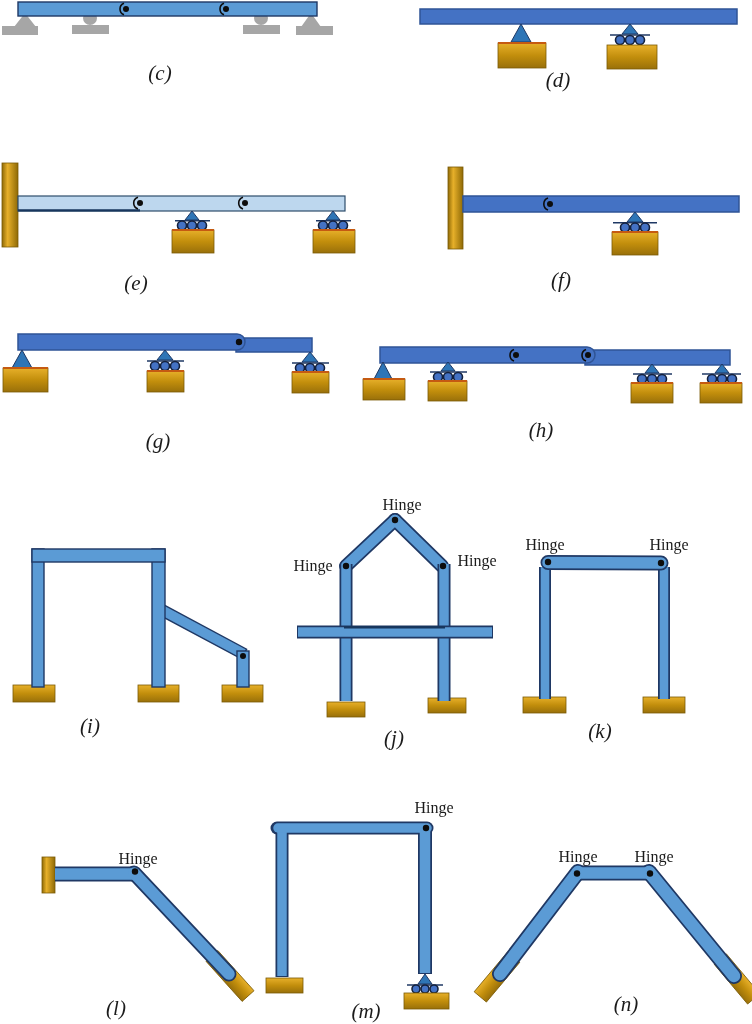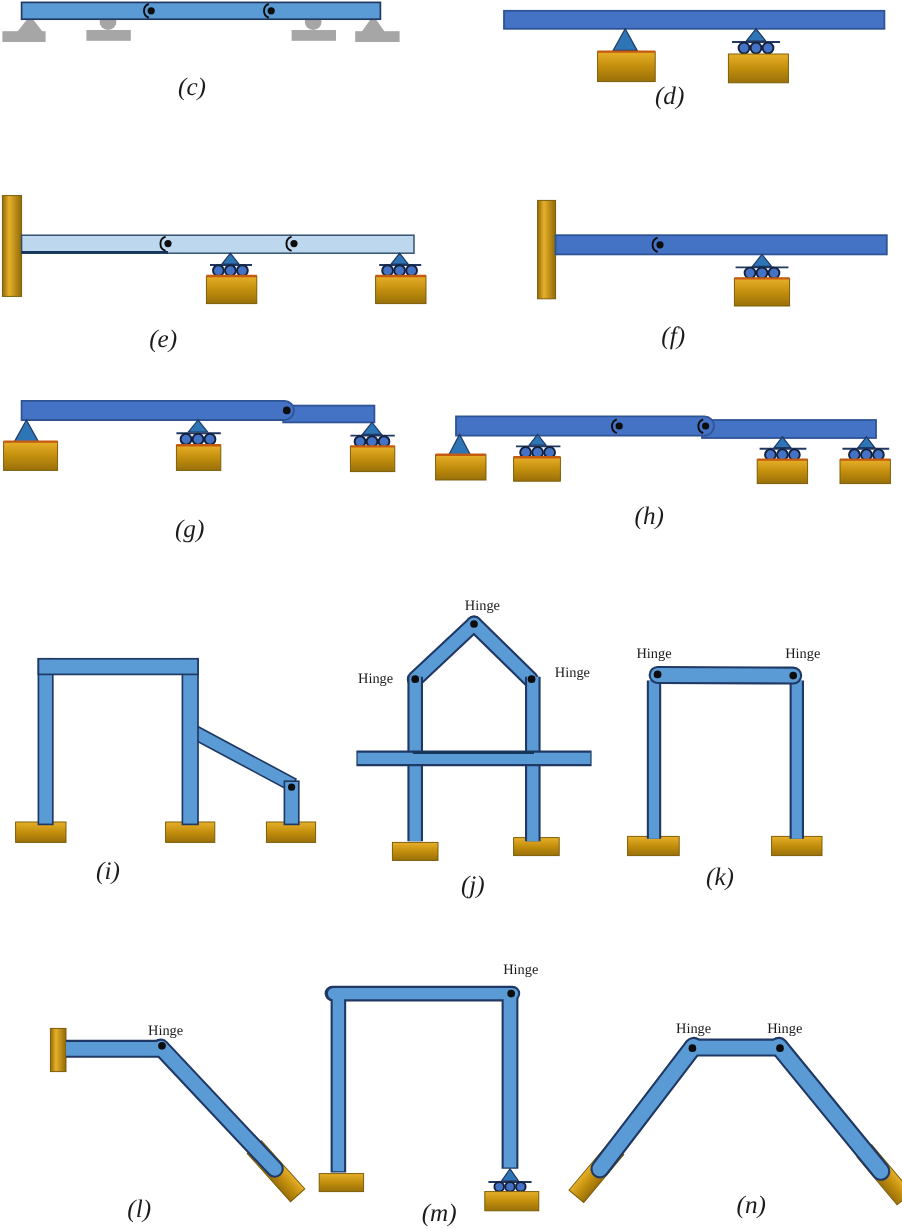--- a/index.html
+++ b/index.html
@@ -1,21 +1,21 @@
 <!DOCTYPE html>
 <html style="--page_bg: #FFFFFF; --beam_medium: #5B9BD5; --beam_dark: #4472C4; --beam_light: #BDD7EE; --outline_navy: #1F3864; --outline_blue: #2F5496; --support_gray: #A6A6A6; --support_blue: #2E75B6; --roller_wheel: #4472C4; --gold_light: #E7B02A; --gold_mid: #C28E0C; --gold_dark: #8F6A06; --block_top_line: #C55A11; --hinge_dot: #0D0D0D; --label_text: #1B1B1B;"><head>
 <meta charset="utf-8">
 <style>
   html,body{margin:0;padding:0;background:#fff;}
   #stage{position:relative;width:752px;height:1024px;background:var(--page_bg,#fff);
          font-family:"Liberation Serif","DejaVu Serif",serif;overflow:hidden;}
   #drawing{position:absolute;left:0;top:0;}
   .figlabel{position:absolute;transform:translate(-50%,-50%);font-style:italic;
             font-size:21px;color:var(--label_text,#1b1b1b);white-space:nowrap;}
-  .hingelabel{position:absolute;transform:translate(-50%,-50%);font-size:12px;
+  .hingelabel{position:absolute;transform:translate(-50%,-50%);font-size:16px;
             color:var(--label_text,#141414);white-space:nowrap;}
   
   .beamMed{fill:var(--beam_medium,#5B9BD5);stroke:var(--outline_navy,#1F3864);stroke-width:1.4;}
   .beamDark{fill:var(--beam_dark,#4472C4);stroke:var(--outline_blue,#2F5496);stroke-width:1.5;}
   .beamLight{fill:var(--beam_light,#BDD7EE);stroke:#2E4D6B;stroke-width:1.2;}
   .grayS{fill:var(--support_gray,#A6A6A6);}
   .tri{fill:var(--support_blue,#2E75B6);stroke:var(--outline_navy,#1F3864);stroke-width:1;}
   .rollC{fill:var(--roller_wheel,#4472C4);stroke:#14213D;stroke-width:1.6;}
   .rline{stroke:var(--outline_navy,#1F3864);stroke-width:1.6;fill:none;}
   .gold{fill:url(#goldV);stroke:#7A5A05;stroke-width:.8;}

